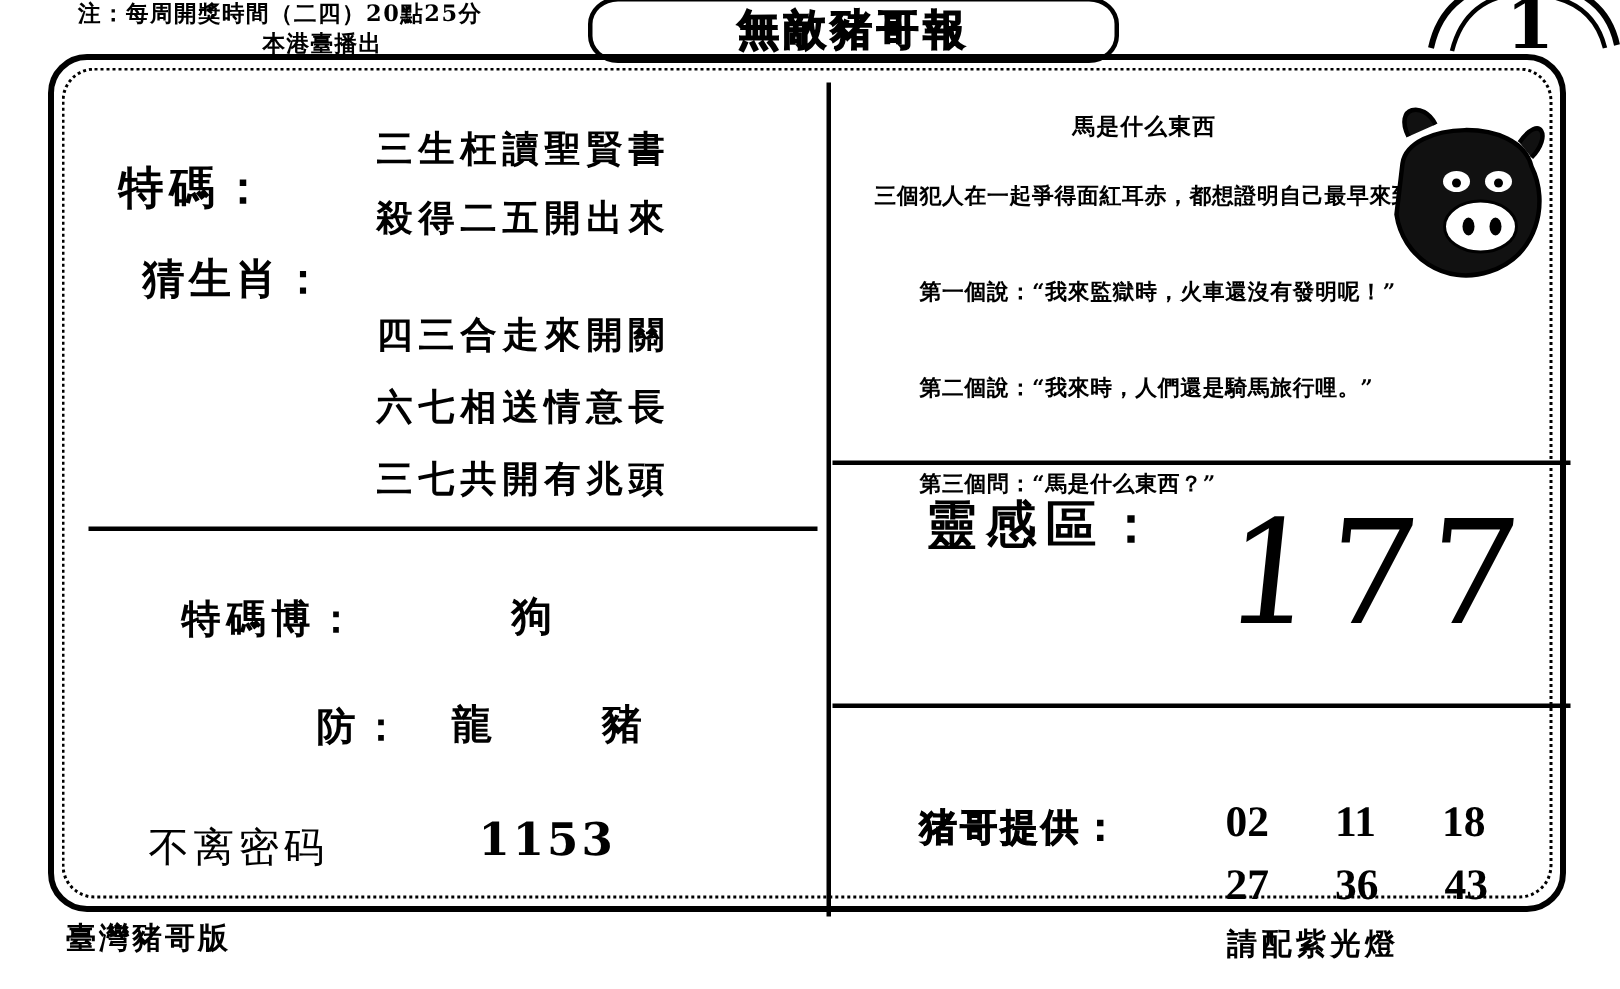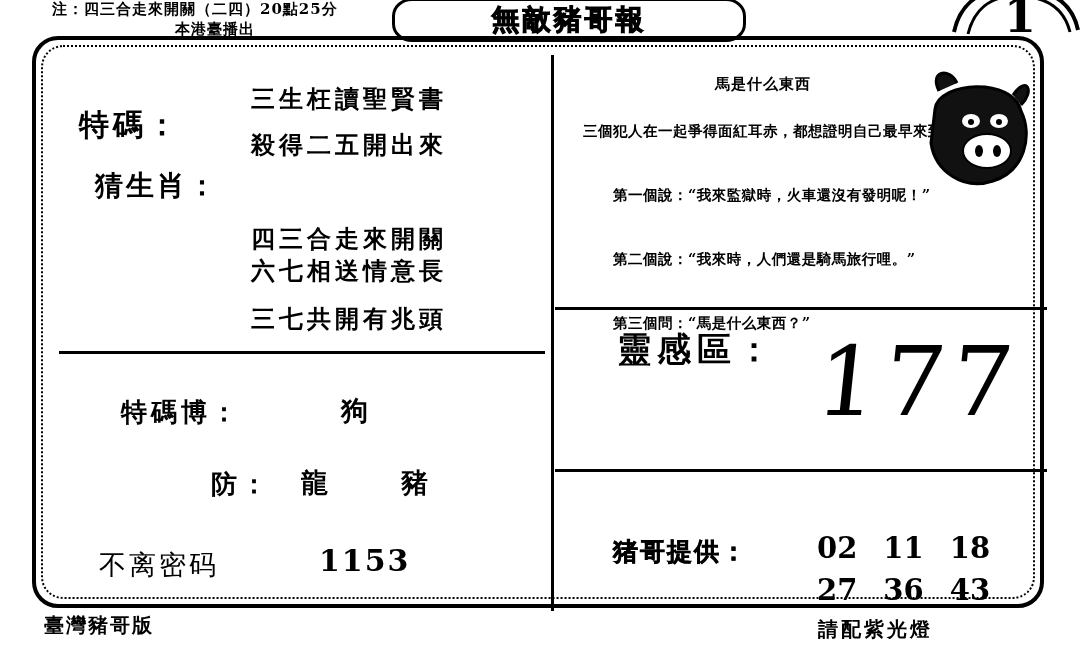--- a/index.html
+++ b/index.html
@@ -124,21 +124,21 @@
   .poem-line {
     position: absolute;
     font-family: "DejaVu Serif", serif;
     font-weight: 700;
     font-size: 24px;
     letter-spacing: 4px;
     white-space: nowrap;
   }
   #poem-1 { left: 200px; top: 28px; }
   #poem-2 { left: 200px; top: 74px; }
-  #poem-3 { left: 200px; top: 152px; margin-top: 16px; }
+  #poem-3 { left: 200px; top: 152px; }
   #poem-4 { left: 200px; top: 200px; }
   #poem-5 { left: 200px; top: 248px; }
 
   #row-temabo {
     position: absolute;
     left: 70px; top: 340px;
     font-size: 26px;
     letter-spacing: 4px;
     white-space: nowrap;
   }
@@ -257,22 +257,23 @@
   #provider-nums {
     position: absolute;
     left: 262px; top: 472px;
     width: 200px;
     font-family: "DejaVu Serif", serif;
     font-weight: 700;
     font-size: 29px;
   }
   .num-row {
     display: flex;
-    gap: 26px;
+    gap: 44px;
     line-height: 42px;
+    font-family: Liberation Serif, serif;
   }
 
   
   #footer-left {
     position: absolute;
     left: 44px; top: 612px;
     font-family: Liberation Serif, serif;
     font-weight: 700;
     font-size: 20px;
     letter-spacing: 2px;
@@ -283,21 +284,21 @@
     font-family: "DejaVu Serif", serif;
     font-weight: 700;
     font-size: 20px;
     letter-spacing: 3px;
   }
 </style>
 </head>
 <body>
 
 <div id="top-strip">
-  <div id="note-line1">注：四三合走來開關（二四）20點25分</div>
+  <div id="note-line1">注：每周開獎時間（二四）20點25分</div>
   <div id="note-line2">本港臺播出</div>
 
   <div id="masthead">
     <span id="masthead-text">無敵豬哥報</span>
   </div>
 
   <div id="corner-badge">
     <svg width="130" height="52" viewBox="0 0 130 52" xmlns="http://www.w3.org/2000/svg">
       <path d="M4 46 C 10 18, 30 2, 64 2 C 100 2, 122 16, 128 44" fill="none" stroke="#000" stroke-width="4"></path>
       <path d="M18 48 C 24 24, 40 10, 66 10 C 96 10, 114 22, 120 46" fill="none" stroke="#000" stroke-width="3"></path>

